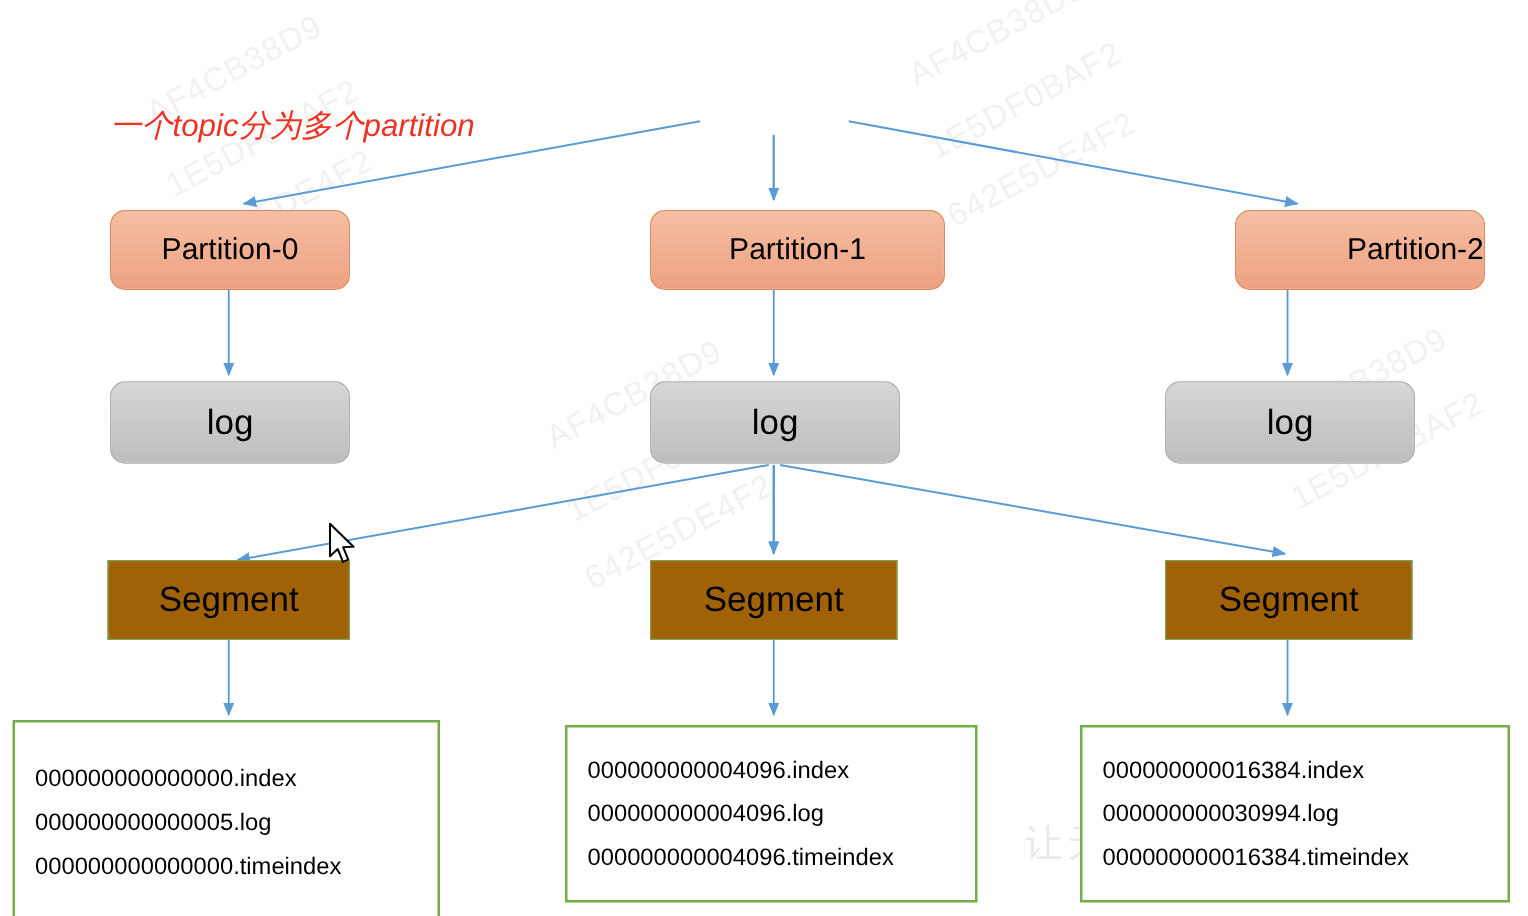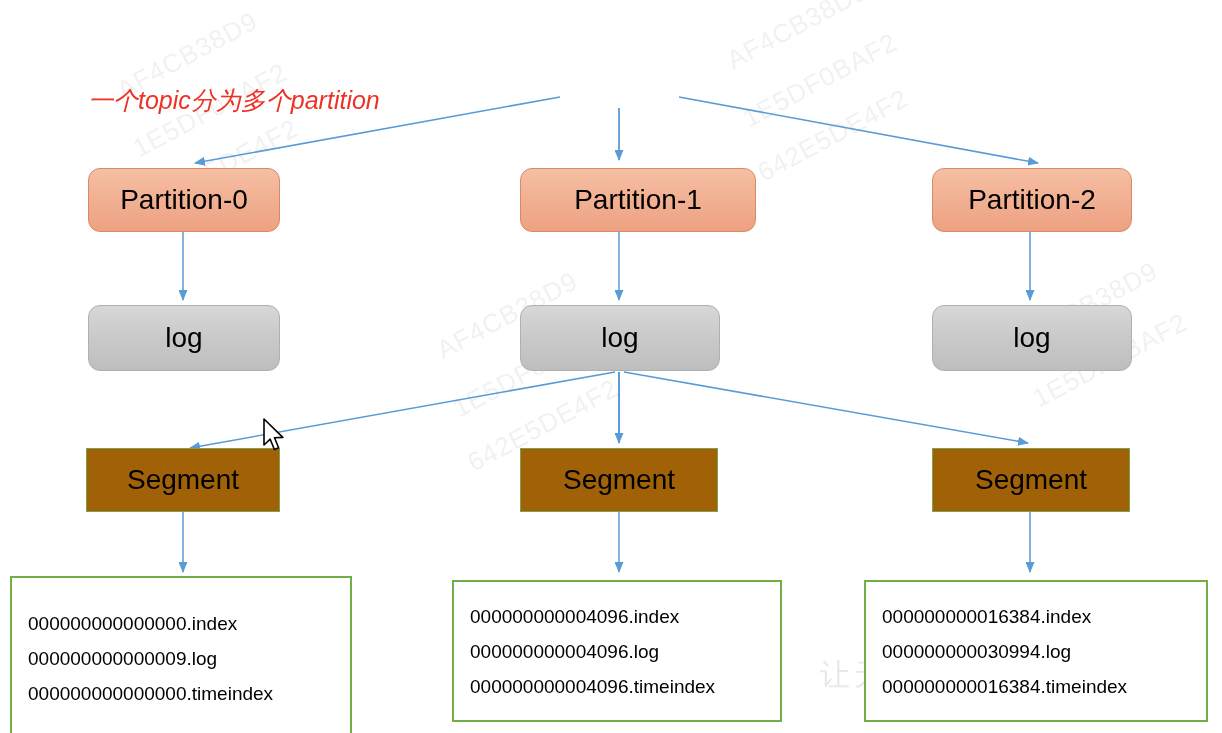--- a/index.html
+++ b/index.html
@@ -44,21 +44,21 @@
     background: linear-gradient(180deg, #acc9e8 0%, #9cc0e4 55%, #8fb6dd 100%);
     border: 1.5px solid #6f9cc8;
     font-size: 29px;
   }
 
   
   .partition-box {
     border-radius: 12px;
     background: linear-gradient(180deg, #f5bfa4 0%, #f1ae90 55%, #eda182 100%);
     border: 1.5px solid #d98a61;
-    font-size: 28px;
+    font-size: 24px;
   }
 
   
   .log-box {
     border-radius: 12px;
     background: linear-gradient(180deg, #d7d7d7 0%, #c9c9c9 50%, #bebebe 100%);
     border: 1.2px solid #b0b0b0;
     font-size: 28px;
   }
 
@@ -170,21 +170,21 @@
 
 
   <div class="annotation" style="left:88px; top:84px;font-style:italic;">一个topic分为多个partition</div>
 
   <div class="node partition-box" style="left:88px; top:168px; width:192px; height:64px;">
     <span>Partition-0</span>
   </div>
   <div class="node partition-box" style="left:520px; top:168px; width:236px; height:64px;">
     <span>Partition-1</span>
   </div>
-  <div class="node partition-box" style="left:932px; top:168px; width:200px; height:64px;">
+  <div class="node partition-box" style="left:988px; top:168px; width:200px; height:64px;justify-content:flex-end;">
     <span>Partition-2</span>
   </div>
 
   <div class="node log-box" style="left:88px; top:305px; width:192px; height:66px;">
     <span>log</span>
   </div>
   <div class="node log-box" style="left:520px; top:305px; width:200px; height:66px;">
     <span>log</span>
   </div>
   <div class="node log-box" style="left:932px; top:305px; width:200px; height:66px;">
@@ -196,21 +196,21 @@
   </div>
   <div class="node segment-box" style="left:520px; top:448px; width:198px; height:64px;">
     <span>Segment</span>
   </div>
   <div class="node segment-box" style="left:932px; top:448px; width:198px; height:64px;">
     <span>Segment</span>
   </div>
 
   <div class="files-box" style="left:10px; top:576px; width:342px; height:164px;">
     <div class="file-line">000000000000000.index</div>
-    <div class="file-line">000000000000009.log</div>
+    <div class="file-line">000000000000005.log</div>
     <div class="file-line">000000000000000.timeindex</div>
   </div>
 
   <div class="files-box" style="left:452px; top:580px; width:330px; height:142px;">
     <div class="file-line">000000000004096.index</div>
     <div class="file-line">000000000004096.log</div>
     <div class="file-line">000000000004096.timeindex</div>
   </div>
 
   <div class="files-box" style="left:864px; top:580px; width:344px; height:142px;">

